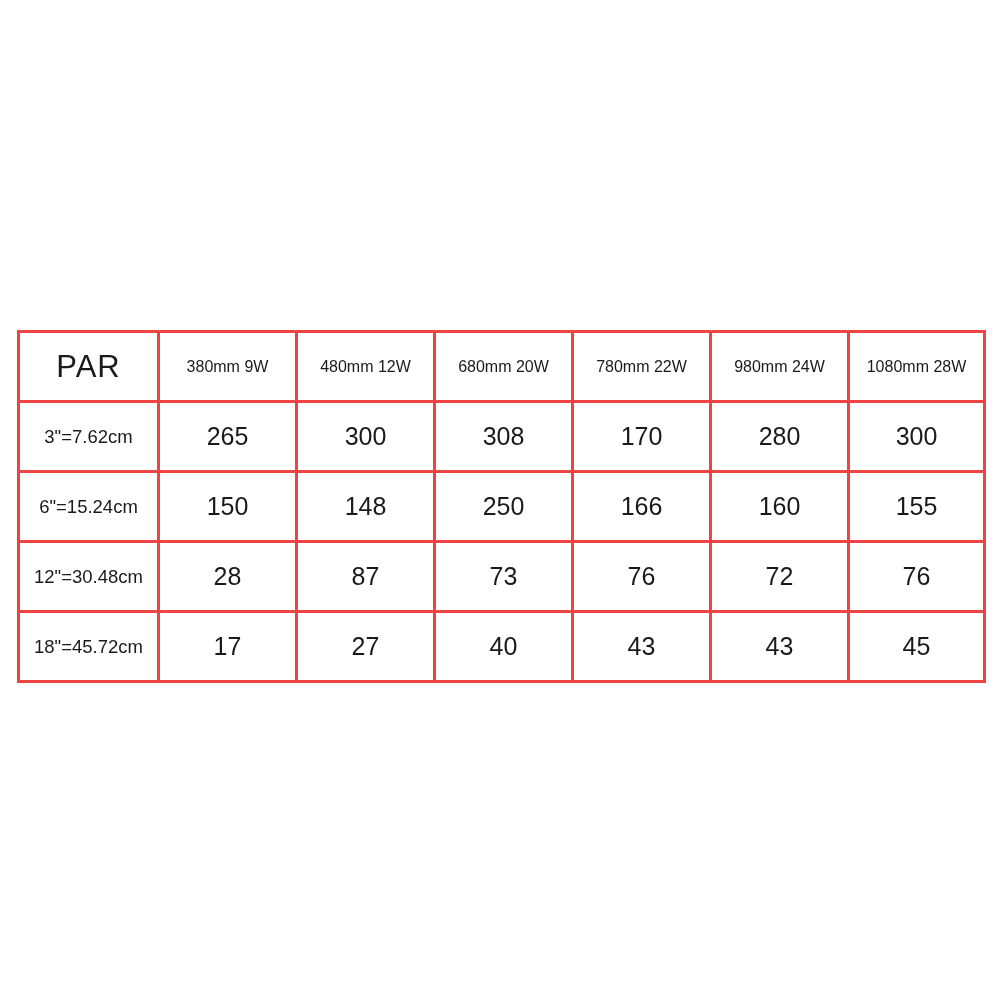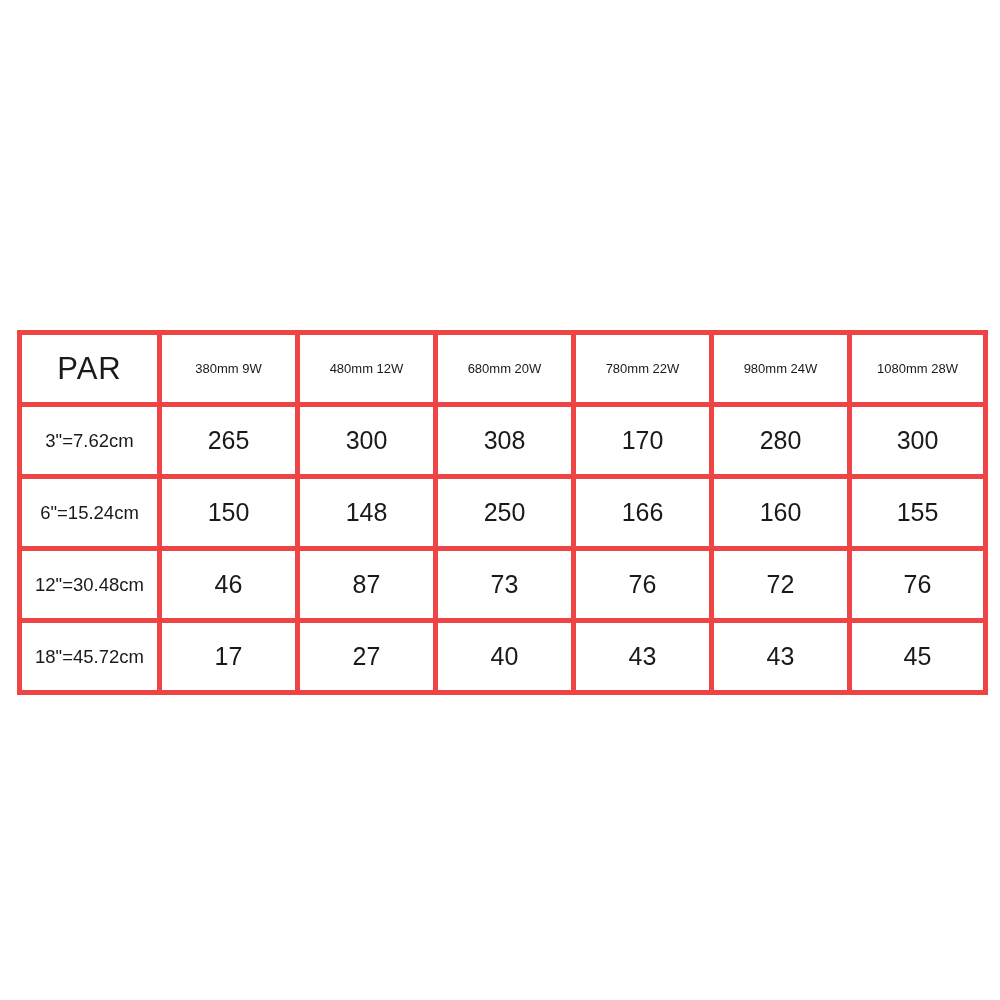--- a/index.html
+++ b/index.html
@@ -21,21 +21,21 @@
     top: 330px;
     width: 966px;
   }
   table.par-table {
     border-collapse: collapse;
     table-layout: fixed;
     width: 966px;
   }
   table.par-table td,
   table.par-table th {
-    border: 5px solid #ef4444;
+    border: 3px solid #ef4444;
     text-align: center;
     vertical-align: middle;
     font-weight: normal;
     color: #1a1a1a;
     padding: 0;
   }
   
   col.c0 { width: 140px; }
   col.c1 { width: 138px; }
   col.c2 { width: 138px; }
@@ -46,21 +46,21 @@
 
   tr.head-row td, tr.head-row th { height: 67px; }
   tr.body-row td { height: 67px; }
 
   .corner-label {
     font-size: 31px;
     letter-spacing: 1px;
     color: #1a1a1a;
   }
   .col-head {
-    font-size: 13px;
+    font-size: 16px;
   }
   .row-head {
     font-size: 18.5px;
   }
   .cell-val {
     font-size: 25px;
   }
 </style>
 </head>
 <body>
@@ -101,21 +101,21 @@
         <td class="row-head">6"=15.24cm</td>
         <td class="cell-val">150</td>
         <td class="cell-val">148</td>
         <td class="cell-val">250</td>
         <td class="cell-val">166</td>
         <td class="cell-val">160</td>
         <td class="cell-val">155</td>
       </tr>
       <tr class="body-row">
         <td class="row-head">12"=30.48cm</td>
-        <td class="cell-val">46</td>
+        <td class="cell-val">28</td>
         <td class="cell-val">87</td>
         <td class="cell-val">73</td>
         <td class="cell-val">76</td>
         <td class="cell-val">72</td>
         <td class="cell-val">76</td>
       </tr>
       <tr class="body-row">
         <td class="row-head">18"=45.72cm</td>
         <td class="cell-val">17</td>
         <td class="cell-val">27</td>

